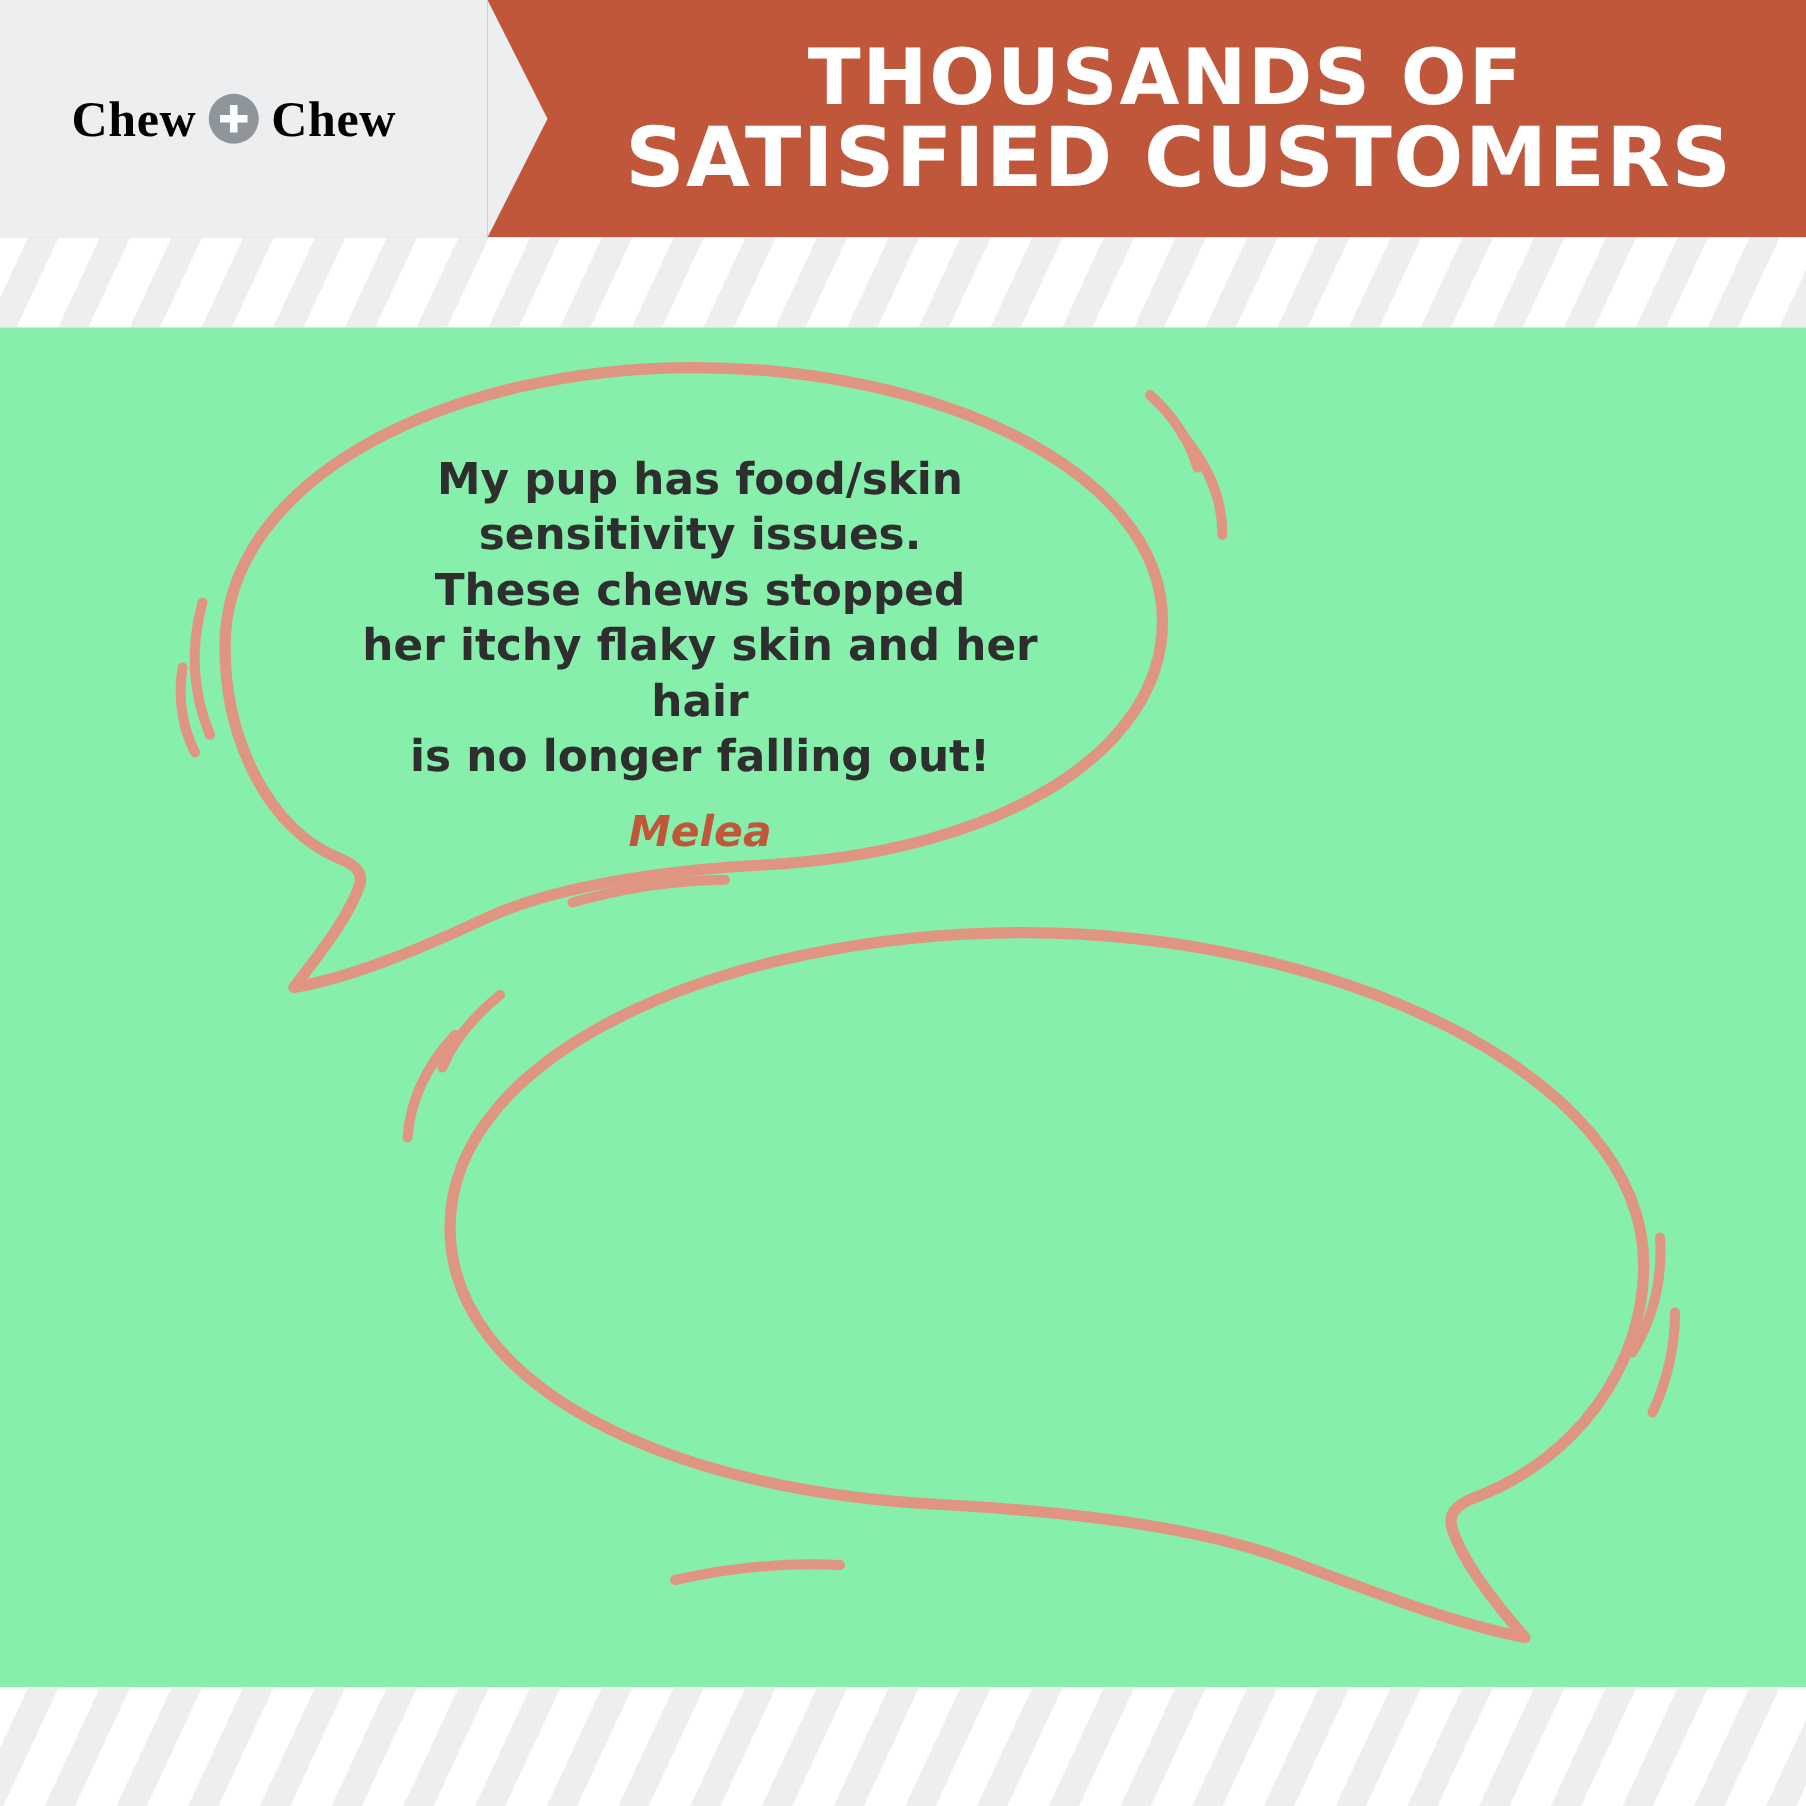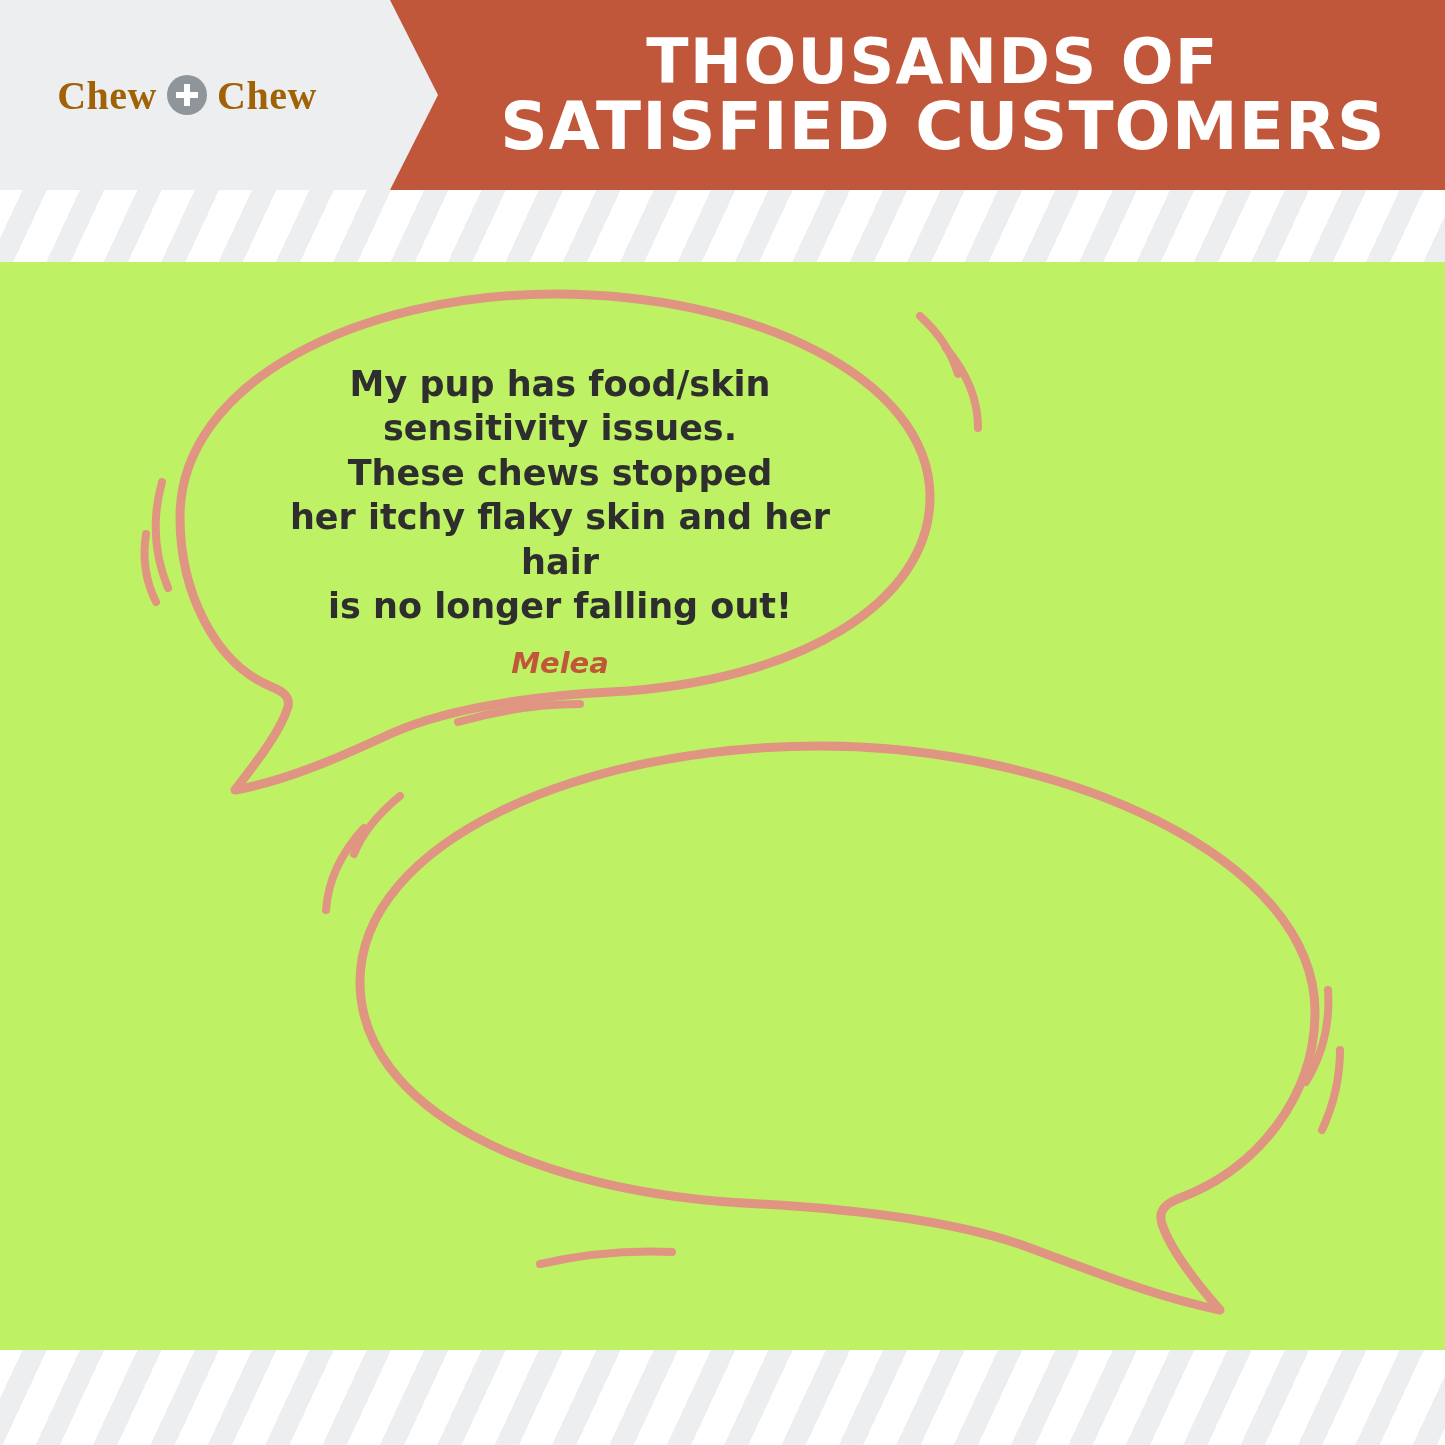--- a/index.html
+++ b/index.html
@@ -58,21 +58,21 @@
   .brand-logo {
     display: flex;
     align-items: center;
     gap: 10px;
     transform: translateX(-8px);
   }
   .brand-word {
     font-family: "Liberation Serif", serif;
     font-weight: bold;
     font-size: 40px;
-    color: #a16207;
+    color: #000000;
     letter-spacing: 0.5px;
   }
   .brand-cross {
     position: relative;
     width: 40px;
     height: 40px;
     border-radius: 50%;
     background: #8f969b;
     display: inline-block;
   }
@@ -149,21 +149,21 @@
     );
   }
 
   
   .main {
     position: absolute;
     top: 262px;
     left: 0;
     width: 1445px;
     height: 1088px;
-    background: #bef264;
+    background: #86efac;
   }
 
   .bubble {
     position: absolute;
   }
   .bubble svg {
     position: absolute;
     top: 0;
     left: 0;
     overflow: visible;
@@ -192,21 +192,21 @@
   #bubble-1 .bubble-text {
     left: 110px;
     top: 80px;
     width: 620px;
     font-size: 35px;
     line-height: 1.27;
   }
   #bubble-1 .bubble-author {
     display: block;
     margin-top: 16px;
-    font-size: 29px;
+    font-size: 34px;
   }
 
   
   #bubble-2 {
     left: 300px;
     top: 470px;
     width: 1030px;
     height: 600px;
   }
   #bubble-2 .bubble-text {

